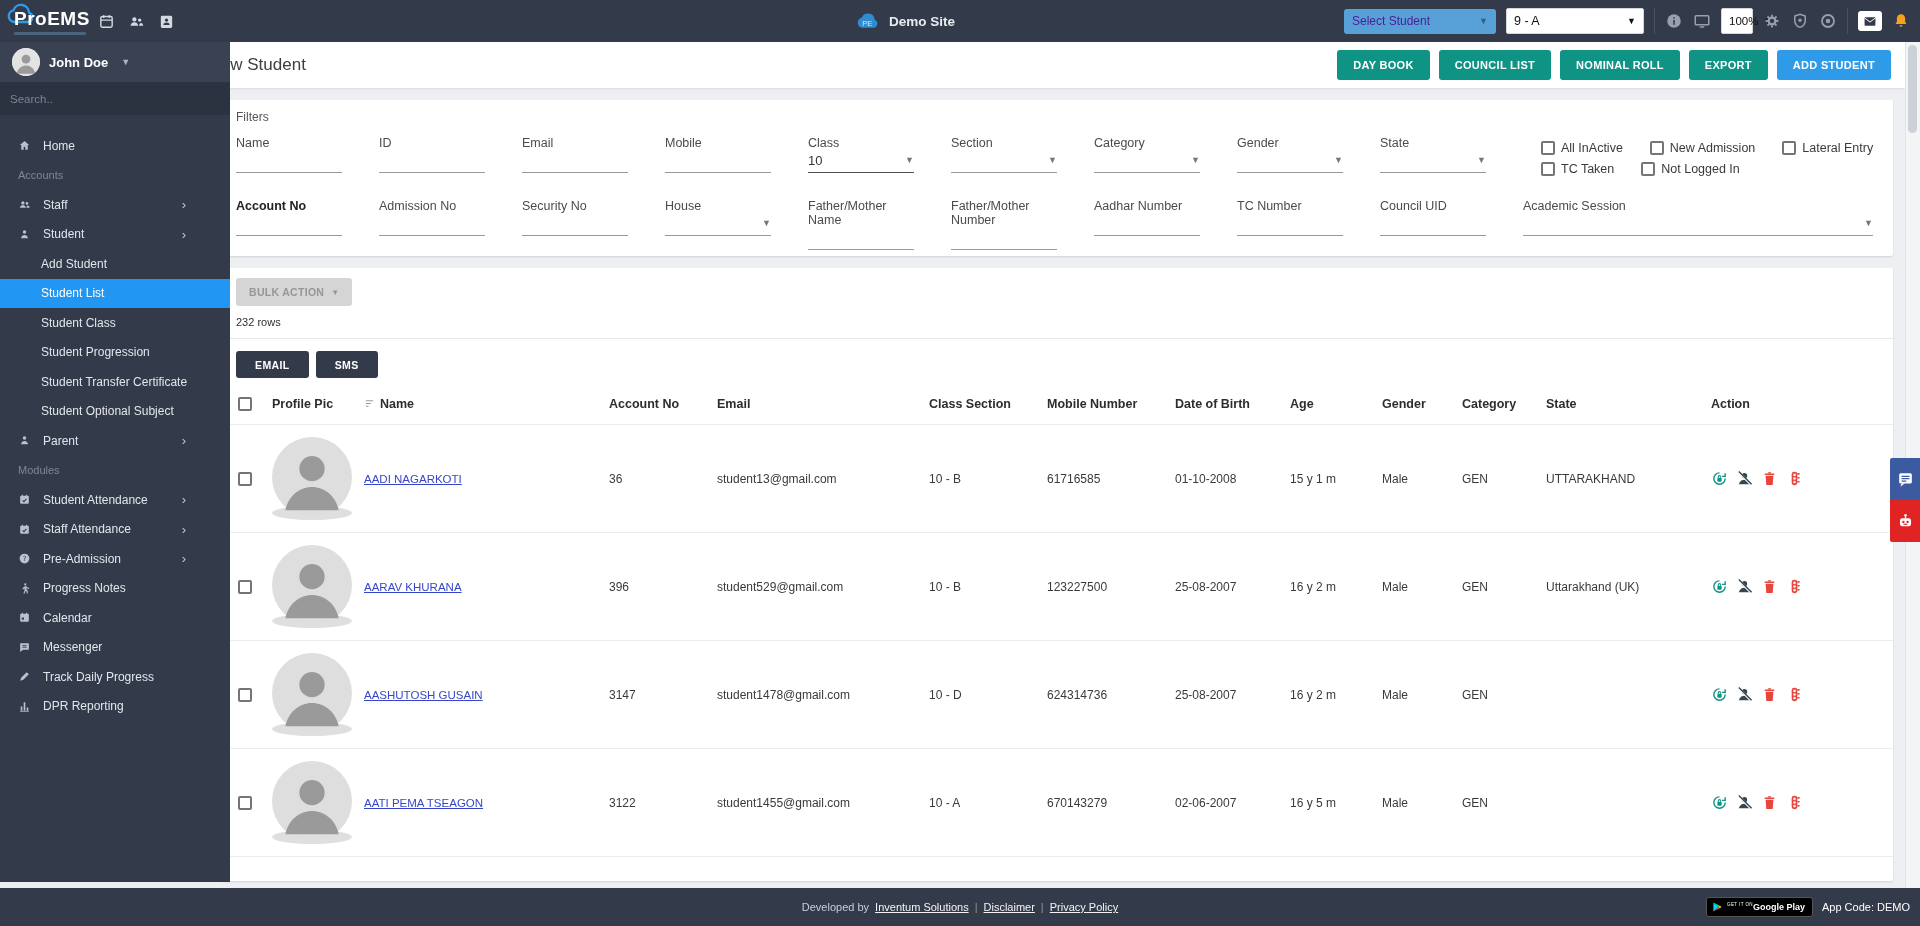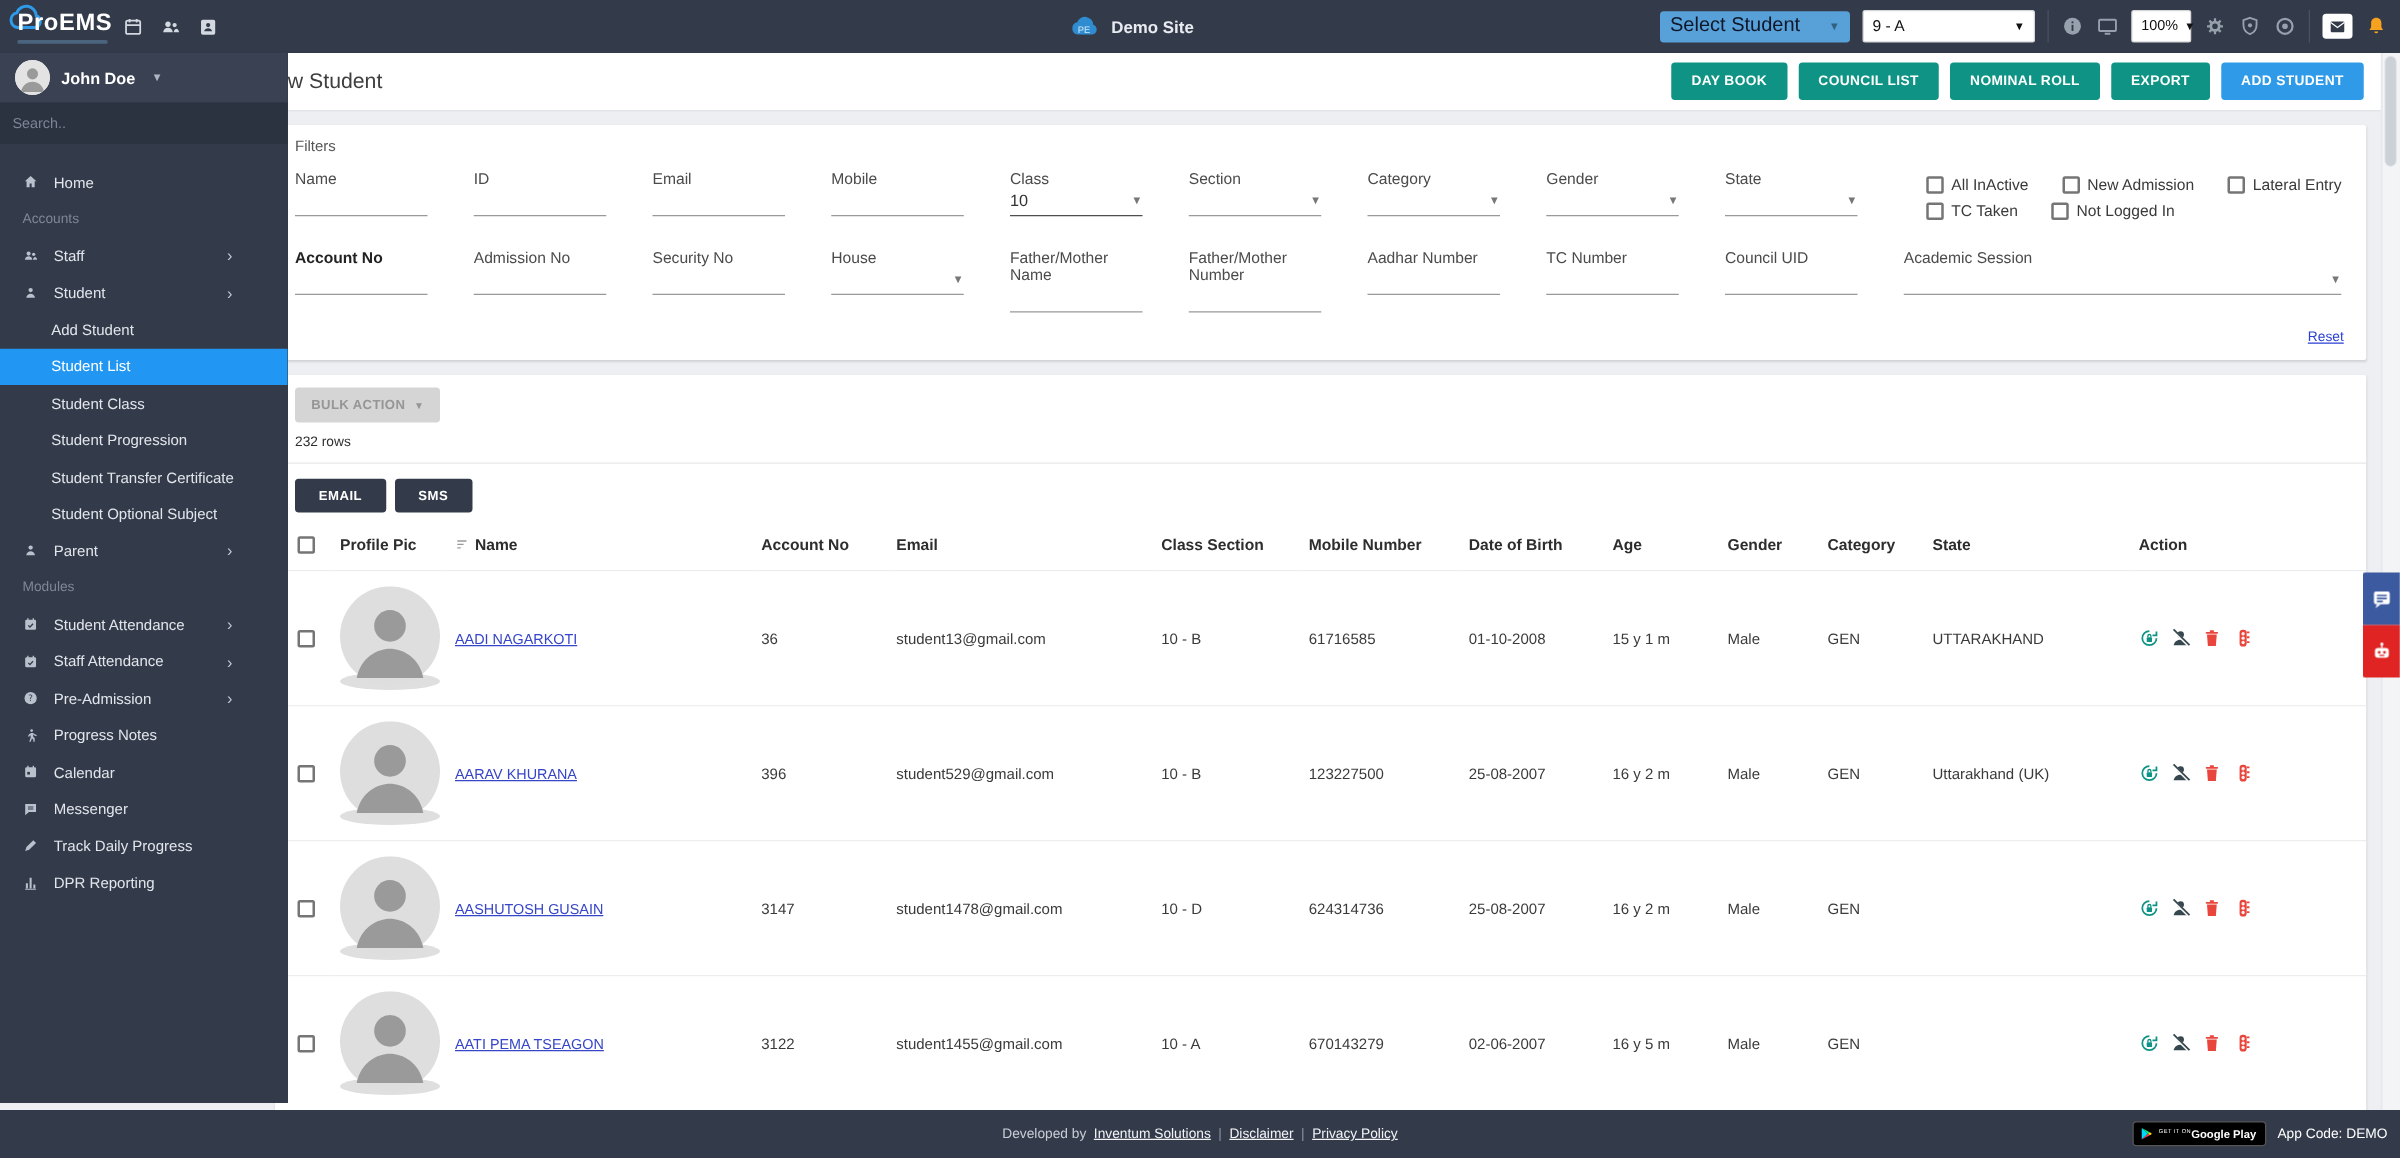--- a/index.html
+++ b/index.html
@@ -13,25 +13,25 @@
   .brand-name { color:#fff; font-size:19px; font-weight:bold; letter-spacing:.5px; position:relative; z-index:1; }
   .brand-tagline { height:3px; width:72px; background:#5e87a8; opacity:.55; margin-top:2px; border-radius:1px; }
   .top-shortcuts { display:flex; gap:13px; margin-left:8px; }
   .top-shortcuts .tico { width:17px; height:17px; display:inline-block; cursor:pointer; }
   .tico svg { width:100%; height:100%; }
   .site-center { position:absolute; left:855px; top:0; height:42px; display:flex; align-items:center; gap:8px; }
   .site-cloud { width:26px; height:20px; }
   .site-label { color:#e8ebf0; font-size:13.5px; font-weight:bold; }
   .top-right { position:absolute; right:10px; top:0; height:42px; display:flex; align-items:center; gap:10px; }
   .sel-student { width:152px; height:25px; background:#58a0d8; border-radius:3px; display:flex; align-items:center; justify-content:space-between; padding:0 8px; cursor:pointer; }
-  .sel-student span.txt { color:#0f172a; font-size:16px; }
+  .sel-student span.txt { color:#4c1d95; font-size:12px; }
   .sel-student span.car { color:#33607f; font-size:9px; }
   .sel-white { height:26px; background:#fff; border:1px solid #d7d7d7; border-radius:2px; display:flex; align-items:center; justify-content:space-between; padding:0 7px; cursor:pointer; color:#111; font-size:12.5px; }
   .sel-class { width:138px; }
-  .sel-zoom  { width:48px; font-size:11.5px; }
+  .sel-zoom  { width:32px; font-size:11.5px; }
   .sel-white .car { font-size:9px; color:#111; margin-left:5px; }
   .vdiv { width:1px; height:26px; background:#4a5162; }
   .gico { width:18px; height:18px; cursor:pointer; }
   .gico svg { width:100%; height:100%; }
   .mail-tile { width:24px; height:20px; background:#fff; border-radius:3px; display:flex; align-items:center; justify-content:center; cursor:pointer; }
   .mail-tile svg { width:16px; height:13px; }
   .bell { width:18px; height:20px; cursor:pointer; }
   .bell svg { width:100%; height:100%; }
 
   
@@ -507,23 +507,20 @@
             </div>
           </div>
           <div class="f-field wide">
             <label class="f-label">Academic Session</label>
             <div class="f-input dd">
               <span class="f-val">&nbsp;</span>
               <span class="f-car">▼</span>
             </div>
           </div>
         </div>
-      <div class="reset-row">
-        <span class="reset-link">Reset</span>
-      </div>
     </div>
 
     <div class="card table-card">
       <div class="bulk-zone">
         <button class="bulk-btn">
           <span>BULK ACTION</span>
           <span style="font-size:8px;">▼</span>
         </button>
         <div class="rows-count">232 rows</div>
       </div>

